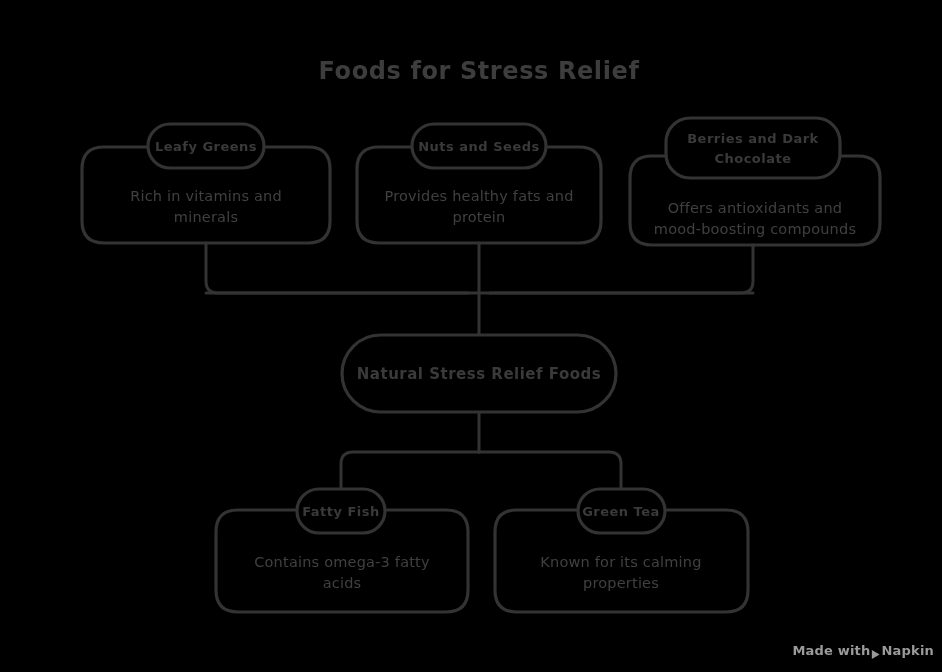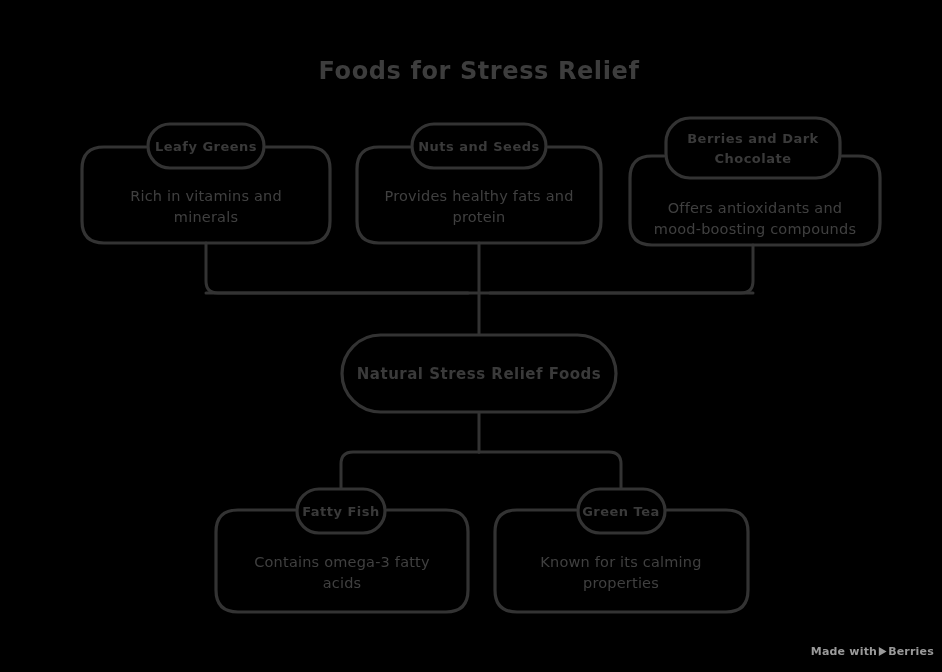--- a/index.html
+++ b/index.html
@@ -68,23 +68,23 @@
     font-size: 15px;
     font-weight: bold;
     fill: #3a3a3a;
     letter-spacing: 0.5px;
   }
   .watermark {
     position: absolute;
     right: 16px;
     bottom: 14px;
     display: flex;
-    align-items: flex-start;
+    align-items: flex-end;
     color: #9a9a9a;
-    font-size: 11px;
+    font-size: 13px;
     font-weight: bold;
     font-family: "DejaVu Sans", sans-serif;
     letter-spacing: 0.2px;
   }
   .watermark .wm-logo {
     display: inline-block;
     width: 11px;
     height: 11px;
     position: relative;
     top: 1px;
@@ -180,16 +180,16 @@
 
   </svg>
 
   <div class="watermark">
     <span>Made with</span>
     <span class="wm-logo">
       <svg viewBox="0 0 12 12" width="11" height="11" xmlns="http://www.w3.org/2000/svg">
         <path d="M 2 1 L 2 11 L 10 6.4 Q 10.8 6 10 5.6 Z" fill="#9a9a9a"></path>
       </svg>
     </span>
-    <span>Berries</span>
+    <span>Napkin</span>
   </div>
 
 </div>
 
 </body></html>

